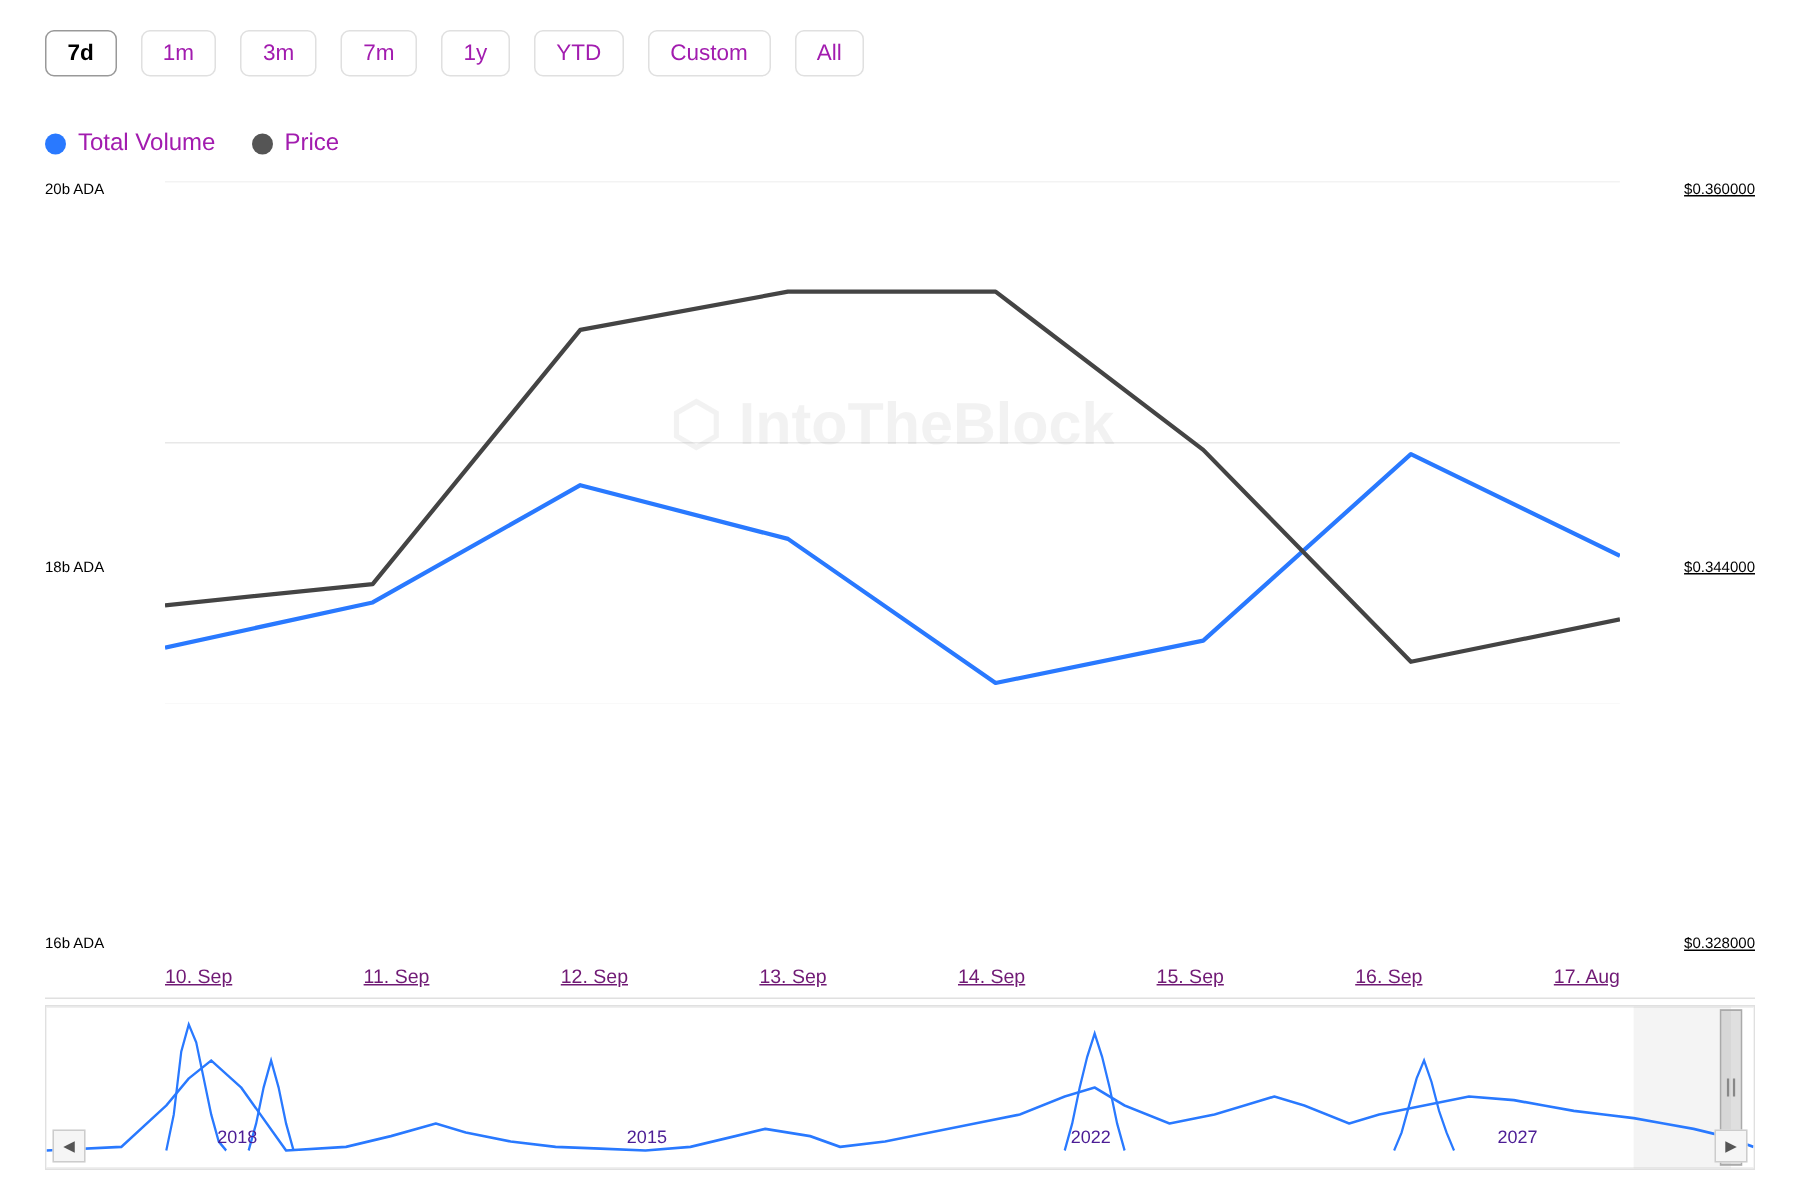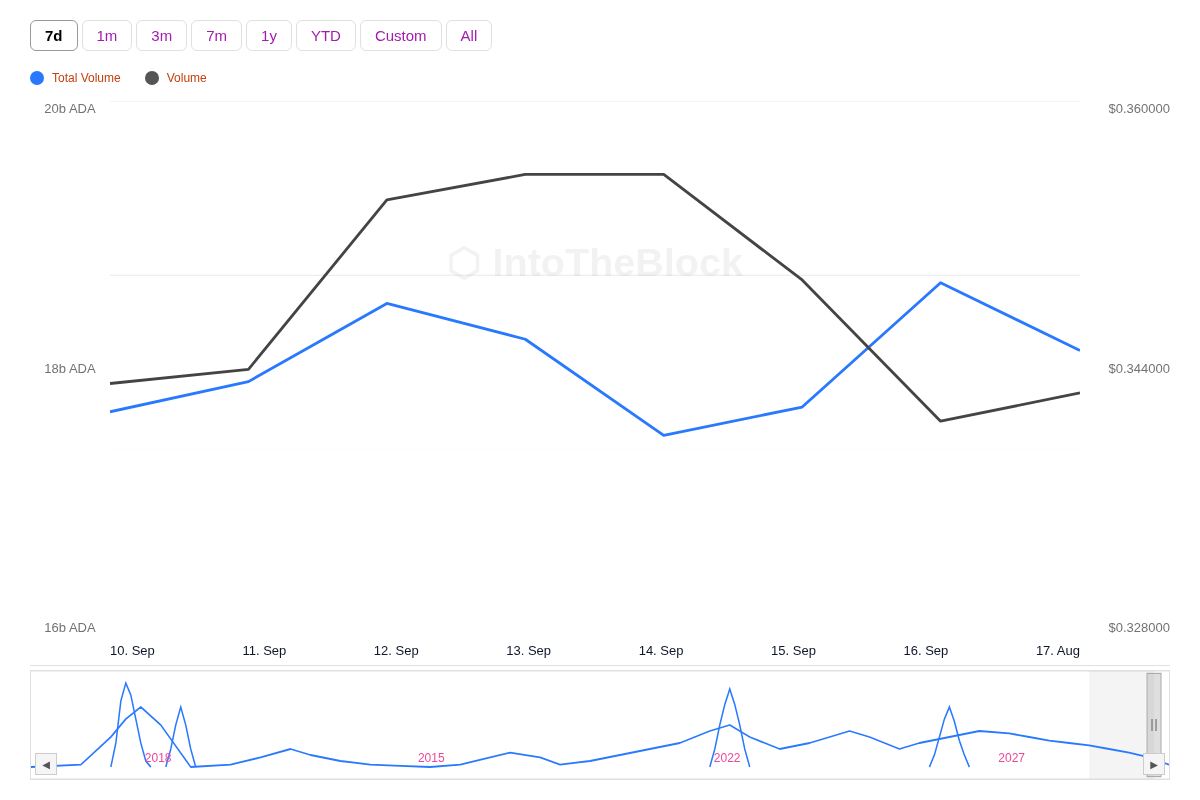--- a/index.html
+++ b/index.html
@@ -14,22 +14,22 @@
       width: 1200px;
       height: 800px;
       padding: 20px 30px;
       display: flex;
       flex-direction: column;
     }
     
     .time-controls {
       display: flex;
       align-items: center;
-      gap: 4px;
-      margin-bottom: 20px;
+      gap: 16px;
+      margin-bottom: 36px;
     }
     .time-btn {
       padding: 6px 14px;
       border: 1px solid #e0e0e0;
       border-radius: 6px;
       background: #fff;
       cursor: pointer;
       font-size: 15px;
       color: #a21caf;
       font-weight: 400;
@@ -51,22 +51,22 @@
       align-items: center;
       gap: 8px;
       font-size: 16px;
     }
     .legend-dot {
       width: 14px;
       height: 14px;
       border-radius: 50%;
     }
     .legend-label {
-      color: #c2410c;
-      font-size: 12px;
+      color: #a21caf;
+      font-size: 16px;
     }
     
     .chart-area {
       flex: 1;
       position: relative;
       display: flex;
       flex-direction: column;
     }
     .main-chart-container {
       flex: 1;
@@ -87,39 +87,40 @@
     .y-axis-right {
       position: absolute;
       right: 0;
       top: 0;
       bottom: 30px;
       width: 90px;
       display: flex;
       flex-direction: column;
       justify-content: space-between;
       align-items: flex-end;
+      text-decoration: underline;
     }
     .axis-label {
-      font-size: 13px;
-      color: #737373;
-      text-align: center;
+      font-size: 10px;
+      color: #000000;
     }
     .x-axis {
       position: absolute;
       bottom: 0;
       left: 80px;
       right: 90px;
       height: 30px;
       display: flex;
       justify-content: space-between;
       align-items: center;
     }
     .x-label {
       font-size: 13px;
-      color: #0f172a;
+      color: #701a75;
+      text-decoration: underline;
     }
     
     .main-svg {
       position: absolute;
       left: 80px;
       right: 90px;
       top: 0;
       bottom: 30px;
     }
     
@@ -152,21 +153,21 @@
     .mini-year-labels {
       position: absolute;
       bottom: 28px;
       left: 0;
       right: 0;
       display: flex;
       pointer-events: none;
     }
     .mini-year {
       font-size: 12px;
-      color: #ec4899;
+      color: #4c1d95;
       position: absolute;
     }
     .grid-line {
       stroke: #e8e8e8;
       stroke-width: 1;
     }
   </style>
 </head>
 <body>
 
@@ -183,21 +184,21 @@
       <button class="time-btn">All</button>
     </div>
 
   <div class="legend">
     <div class="legend-item">
       <div class="legend-dot" style="background:#2979ff;"></div>
       <span class="legend-label">Total Volume</span>
     </div>
     <div class="legend-item">
       <div class="legend-dot" style="background:#555;"></div>
-      <span class="legend-label">Volume</span>
+      <span class="legend-label">Price</span>
     </div>
   </div>
 
   <div class="chart-area">
     <div class="main-chart-container">
 
       <div class="y-axis-left">
         <span class="axis-label">20b ADA</span>
         <span class="axis-label">18b ADA</span>
         <span class="axis-label">16b ADA</span>

